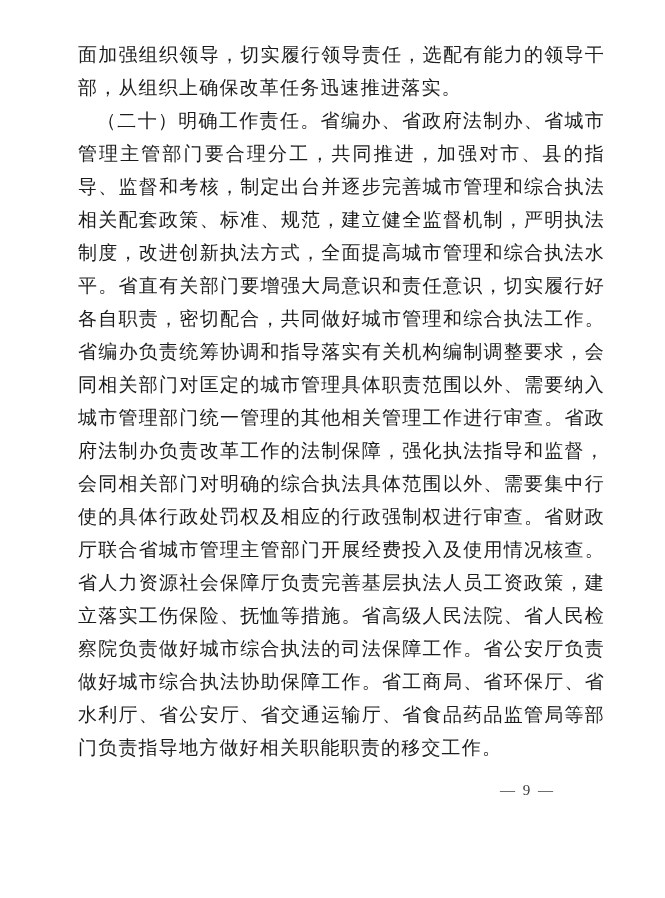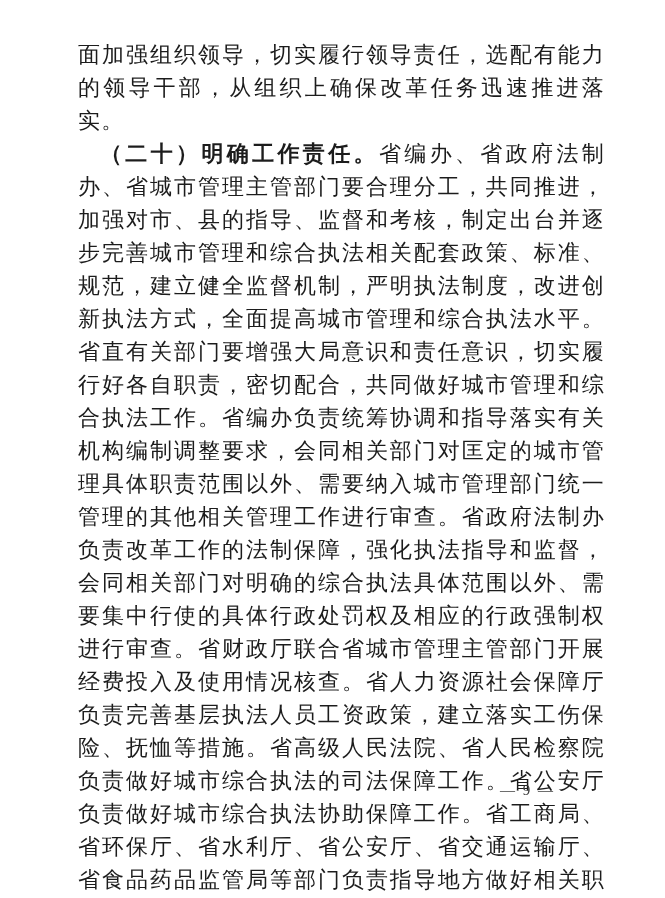--- a/index.html
+++ b/index.html
@@ -17,32 +17,32 @@
     color: #1c1c1c;
   }
   .text-block {
     position: absolute;
     left: 78px;
     top: 38px;
     width: 527px;
   }
   .para {
     margin: 0;
-    font-size: 22px;
+    font-size: 19px;
     line-height: 33px;
     letter-spacing: 1.2px;
     text-align: justify;
     text-justify: inter-ideograph;
     word-break: break-all;
   }
   .para.indented {
     text-indent: 1em;
   }
   .section-heading {
-    font-weight: bold;
+    font-weight: normal;
   }
   .page-number {
     position: absolute;
     left: 500px;
     top: 782px;
     font-size: 15px;
     letter-spacing: 2px;
     color: #3a3a3a;
     white-space: nowrap;
   }

